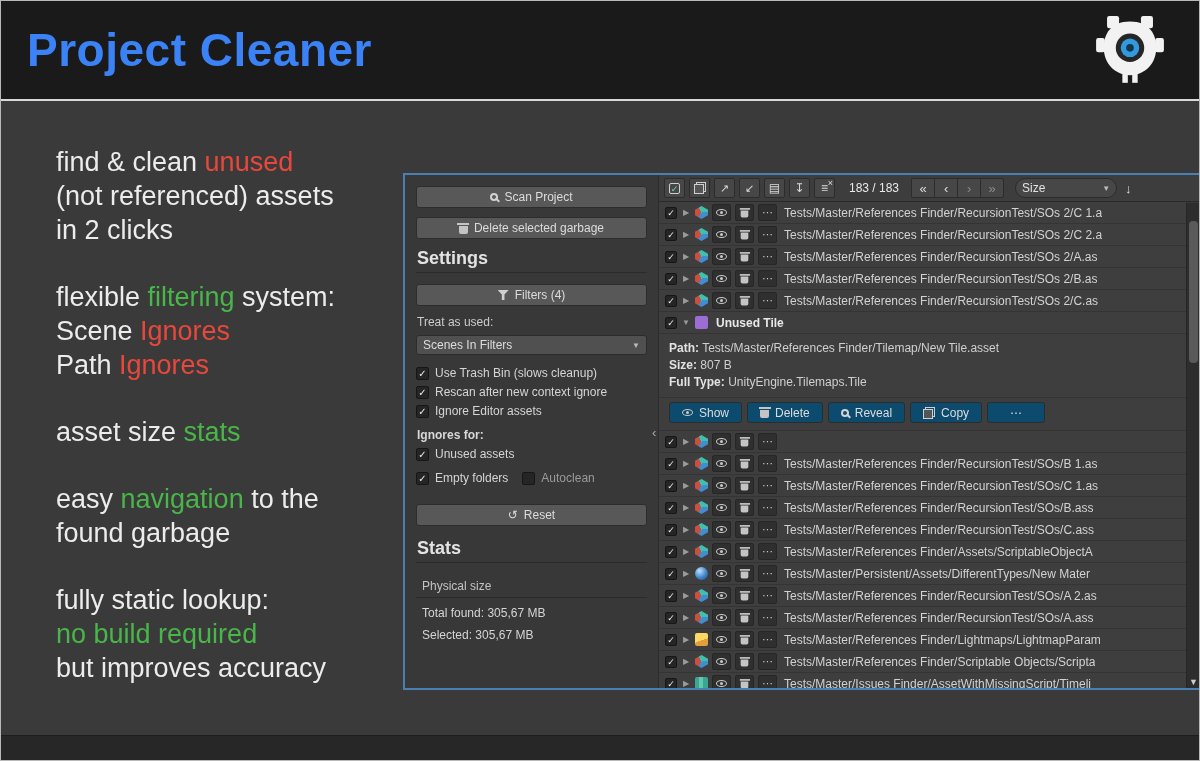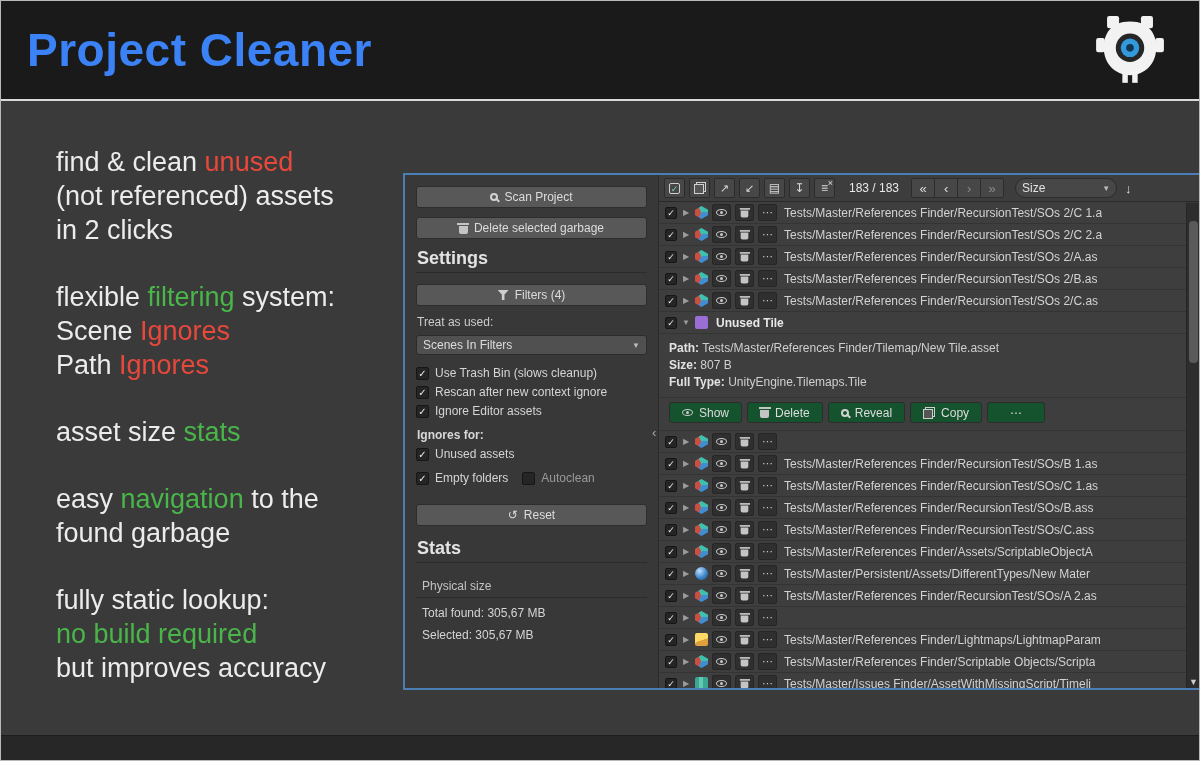--- a/index.html
+++ b/index.html
@@ -79,21 +79,21 @@
   .asset-icon[data-kind="tile"] { border-radius:2px; background:#9a6ed4; }
   .act { width:19px; height:17px; flex:0 0 19px; background:#2f2f2f; border:1px solid #262626; border-radius:2px; display:flex; align-items:center; justify-content:center; color:#c9c9c9; cursor:pointer; }
   .act .trash { transform:scale(.85); margin-top:2px; }
   .more { font-size:11px; }
   .path { margin-left:3px; overflow:hidden; }
   .xname { font-weight:bold; color:#e8e8e8; margin-left:4px; }
 
   .details { padding:6px 8px 6px 10px; background:#3e3e3e; border-bottom:1px solid #343434; font-size:12px; color:#cfcfcf; line-height:17px; }
   .dlabel { font-weight:bold; color:#e2e2e2; }
   .dbtns { display:flex; gap:5px; padding:4px 8px 7px 10px; background:#3e3e3e; border-bottom:1px solid #343434; }
-  .dbtn { height:21px; padding:0 12px; background:#14532d; border:1px solid #2c2c2c; border-radius:3px; color:#dcdcdc; font-size:12px; display:flex; align-items:center; gap:6px; cursor:pointer; }
+  .dbtn { height:21px; padding:0 12px; background:#0c4a6e; border:1px solid #2c2c2c; border-radius:3px; color:#dcdcdc; font-size:12px; display:flex; align-items:center; gap:6px; cursor:pointer; }
   .dbtn.morebtn { padding:0 22px; }
 
   .splitter { position:absolute; left:247px; top:250px; color:#a8a8a8; font-size:13px; cursor:col-resize; z-index:3; }
 
   .sb { position:absolute; top:28px; right:0; bottom:0; width:13px; background:#2d2d2d; border-left:1px solid #262626; }
   .sb-thumb { position:absolute; top:18px; left:2px; width:9px; height:142px; background:#5a5a5a; border-radius:4px; cursor:grab; }
   .sb-down { position:absolute; bottom:1px; left:0; width:13px; text-align:center; color:#cccccc; font-size:9px; cursor:pointer; }
 
   .strip { position:absolute; left:0; bottom:0; width:100%; height:25px; background:#272727; border-top:1px solid #1d1d1d; }
 </style>
@@ -462,20 +462,21 @@
             <span class="box">✓</span>
               <span class="tri">▶</span>
               <span class="asset-icon" data-kind="so"></span>
               <span class="act">
                 <span class="eye"></span>
               </span>
               <span class="act">
                 <span class="trash"></span>
               </span>
               <span class="act more">⋯</span>
+              <span class="path">Tests/Master/References Finder/RecursionTest/SOs/A.ass</span>
           </div>
           <div class="row">
             <span class="box">✓</span>
               <span class="tri">▶</span>
               <span class="asset-icon" data-kind="lightmap"></span>
               <span class="act">
                 <span class="eye"></span>
               </span>
               <span class="act">
                 <span class="trash"></span>

